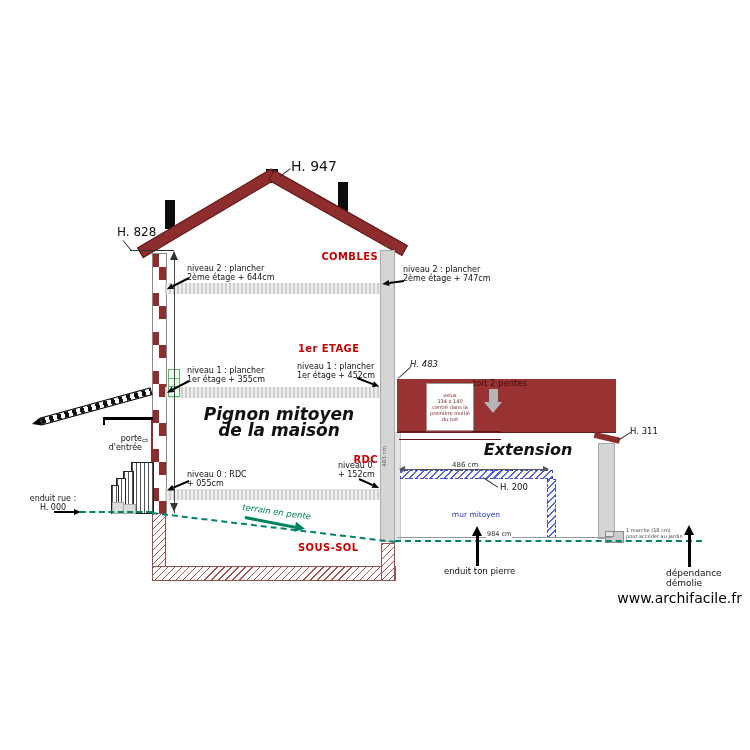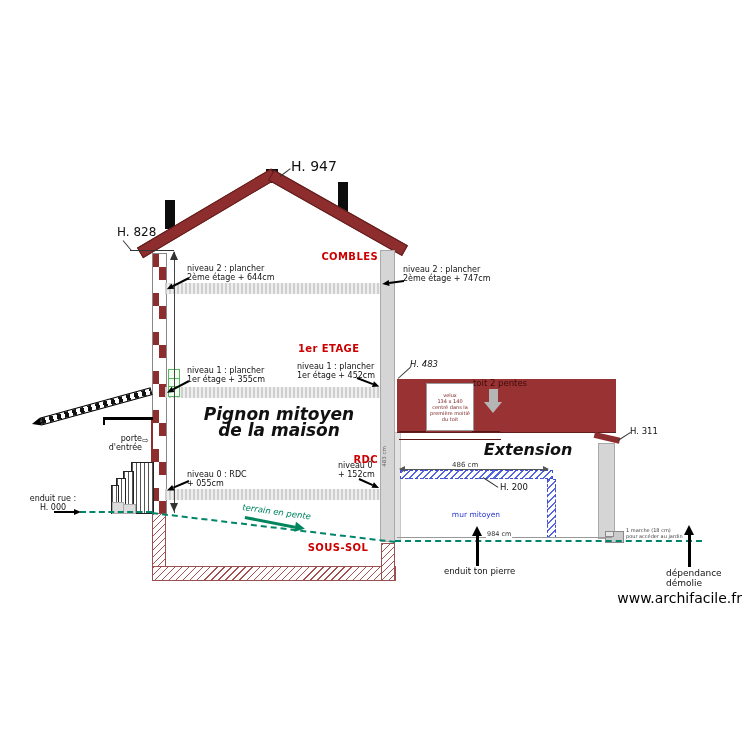--- a/index.html
+++ b/index.html
@@ -163,21 +163,21 @@
 
   <div class="t" style="left:291px;top:162px;font-size:14px;">H. 947</div>
   <div class="t" style="left:117px;top:228px;font-size:12px;">H. 828</div>
   <div class="t" style="left:410px;top:360px;font-size:8.5px;font-style:italic;">H. 483</div>
   <div class="t" style="left:630px;top:427px;font-size:8.5px;">H. 311</div>
   <div class="t" style="left:500px;top:483px;font-size:8.5px;">H. 200</div>
 
   <div class="t red" style="left:298px;top:252px;width:80px;text-align:right;">COMBLES</div>
   <div class="t red" style="left:298px;top:344px;width:80px;text-align:left;">1er ETAGE</div>
   <div class="t red" style="left:298px;top:455px;width:80px;text-align:right;">RDC</div>
-  <div class="t red" style="left:298px;top:543px;width:80px;text-align:center;">SOUS-SOL</div>
+  <div class="t red" style="left:298px;top:543px;width:80px;text-align:left;">SOUS-SOL</div>
 
   <div class="t" style="left:187px;top:264px;">
     <div>niveau 2 : plancher</div>
     <div>2ème étage + 644cm</div>
   </div>
   <div class="t" style="left:403px;top:265px;">
     <div>niveau 2 : plancher</div>
     <div>2ème étage + 747cm</div>
   </div>
   <div class="t" style="left:187px;top:366px;">

